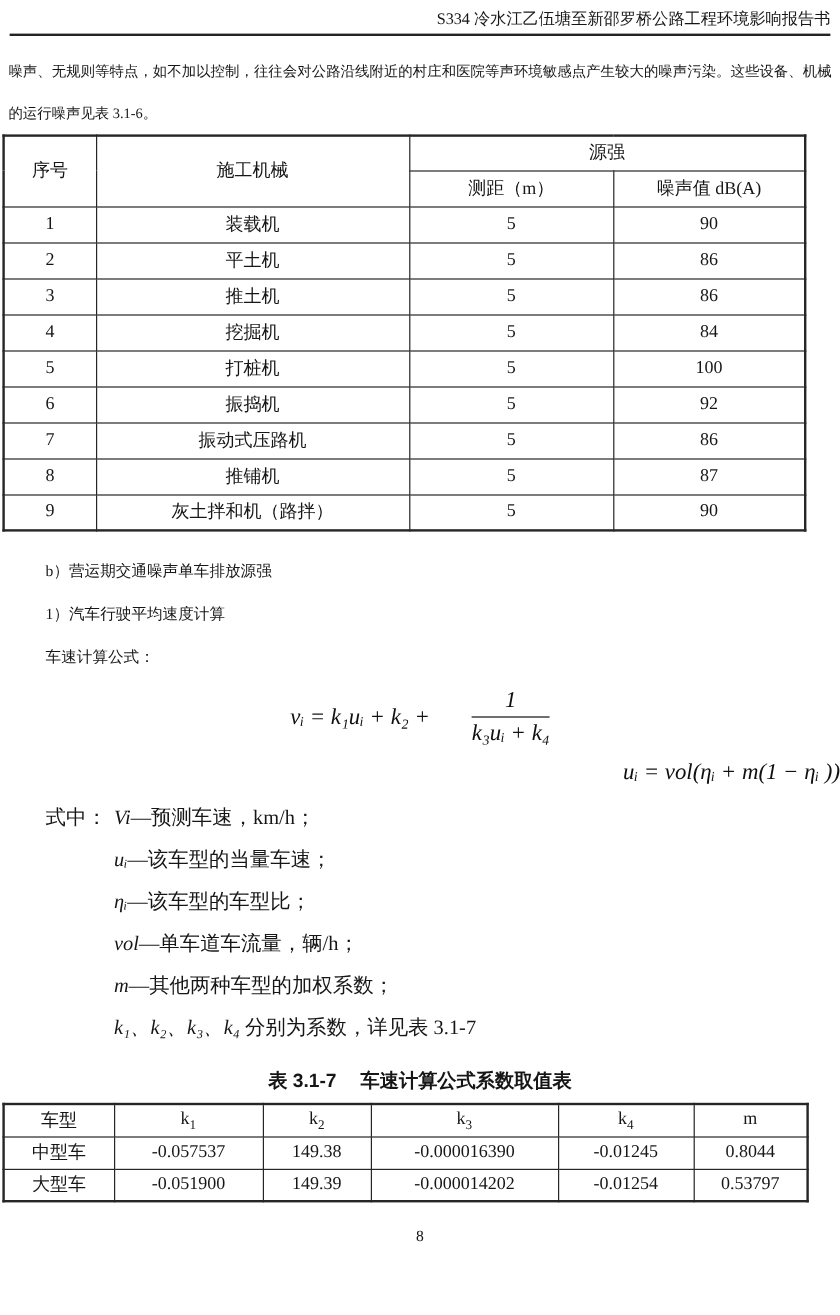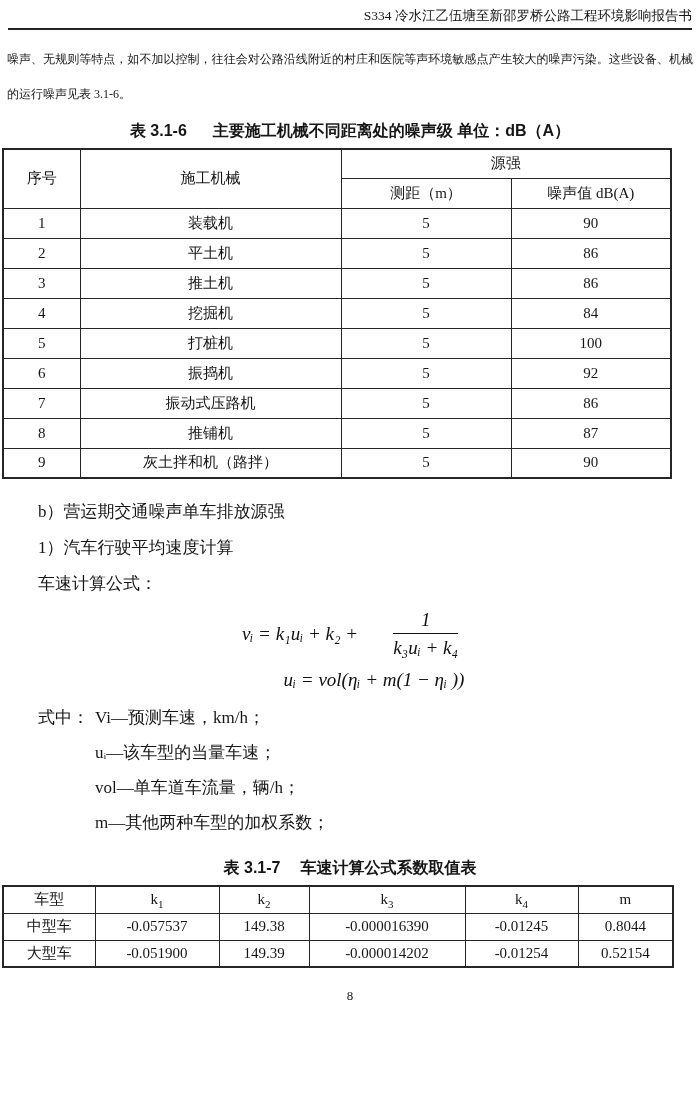--- a/index.html
+++ b/index.html
@@ -28,59 +28,56 @@
   td,th{border:1px solid #262626;text-align:center;vertical-align:middle;
     padding:0;font-weight:normal;font-size:15px;}
   .t1{width:668px;margin-left:2px;border:2px solid #262626;}
   .t1 tr{height:30px;}
   .t1 thead tr.h1{height:29px;}
   .t2{width:670px;margin-left:2px;border:2px solid #262626;}
   .t2 tr{height:27px;}
   sub{font-size:11px;line-height:0;}
 
   
-  .sec-line{margin:0 0 0 38px;font-size:17px;line-height:36px;}
+  .sec-line{margin:0 0 0 38px;font-size:13px;line-height:36px;}
   .sec-line.first{margin-top:15px;}
 
   
   .formula-block{margin-top:4px;font-size:19px;font-style:italic;
     font-family:"Liberation Serif","DejaVu Serif",serif;color:#101010;}
   .f-line1{display:flex;justify-content:center;align-items:center;height:56px;gap:29px;}
   .f-line1 .f-main{margin-right:6px;}
   .frac{display:inline-block;text-align:center;vertical-align:middle;}
   .frac .num{display:block;border-bottom:1.5px solid #111;padding:0 10px 2px;line-height:22px;}
   .frac .den{display:block;padding-top:2px;line-height:24px;}
-  .f-line2{text-align:center;line-height:28px;margin-top:4px;padding-left:48px;}
+  .f-line2{text-align:right;line-height:28px;margin-top:4px;padding-left:48px;}
 
   
   .where-block{position:relative;margin-top:6px;font-size:17px;}
   .where-label{position:absolute;left:38px;top:0;line-height:35px;}
   .def-line{margin-left:95px;line-height:35px;}
-  .def-line .sym{font-family:"Liberation Serif","DejaVu Serif",serif;}
+  .def-line .sym{font-style:italic;font-family:"Liberation Serif","DejaVu Serif",serif;}
 
   .caption.c2{margin-top:16px;}
   .caption.c2 .cap-label{margin-right:20px;}
 
   
   .page-footer{margin-top:20px;text-align:center;font-size:13px;}
 </style>
 </head>
 <body>
 
 <div class="page">
 
   <div class="doc-header">
     <span>S334 冷水江乙伍塘至新邵罗桥公路工程环境影响报告书</span>
   </div>
 
   <p class="intro">噪声、无规则等特点，如不加以控制，往往会对公路沿线附近的村庄和医院等声环境敏感点产生较大的噪声污染。这些设备、机械的运行噪声见表 3.1‑6。</p>
 
-  <div class="caption">
-    <span class="cap-label">表 3.1‑6</span><span>主要施工机械不同距离处的噪声级  单位：dB（A）</span>
-  </div>
 
   <table class="t1">
     <colgroup>
       <col style="width:77px">
         <col style="width:261px">
         <col style="width:170px">
         <col style="width:160px">
     </colgroup>
     <thead>
       <tr class="h1">
@@ -180,29 +177,35 @@
     <div>
 
         <div class="def-line">
           <span class="sym">Vi</span><span>—预测车速，km/h；</span>
         </div>
 
         <div class="def-line">
           <span class="sym">uᵢ</span><span>—该车型的当量车速；</span>
         </div>
 
+        <div class="def-line">
+          <span class="sym">ηᵢ</span><span>—该车型的车型比；</span>
+        </div>
 
         <div class="def-line">
           <span class="sym">vol</span><span>—单车道车流量，辆/h；</span>
         </div>
 
         <div class="def-line">
           <span class="sym">m</span><span>—其他两种车型的加权系数；</span>
         </div>
 
+        <div class="def-line">
+          <span class="sym">k₁、k₂、k₃、k₄</span><span> 分别为系数，详见表 3.1‑7</span>
+        </div>
       </div>
   </div>
 
   <div class="caption c2">
     <span class="cap-label">表 3.1‑7</span><span>车速计算公式系数取值表</span>
   </div>
 
   <table class="t2">
     <colgroup>
       <col style="width:92px">
@@ -233,20 +236,20 @@
           <td>-0.01245</td>
           <td>0.8044</td>
         </tr>
 
         <tr>
           <td>大型车</td>
           <td>-0.051900</td>
           <td>149.39</td>
           <td>-0.000014202</td>
           <td>-0.01254</td>
-          <td>0.52154</td>
+          <td>0.53797</td>
         </tr>
       </tbody>
   </table>
 
   <div class="page-footer">8</div>
 
 </div>
 
 </body></html>

